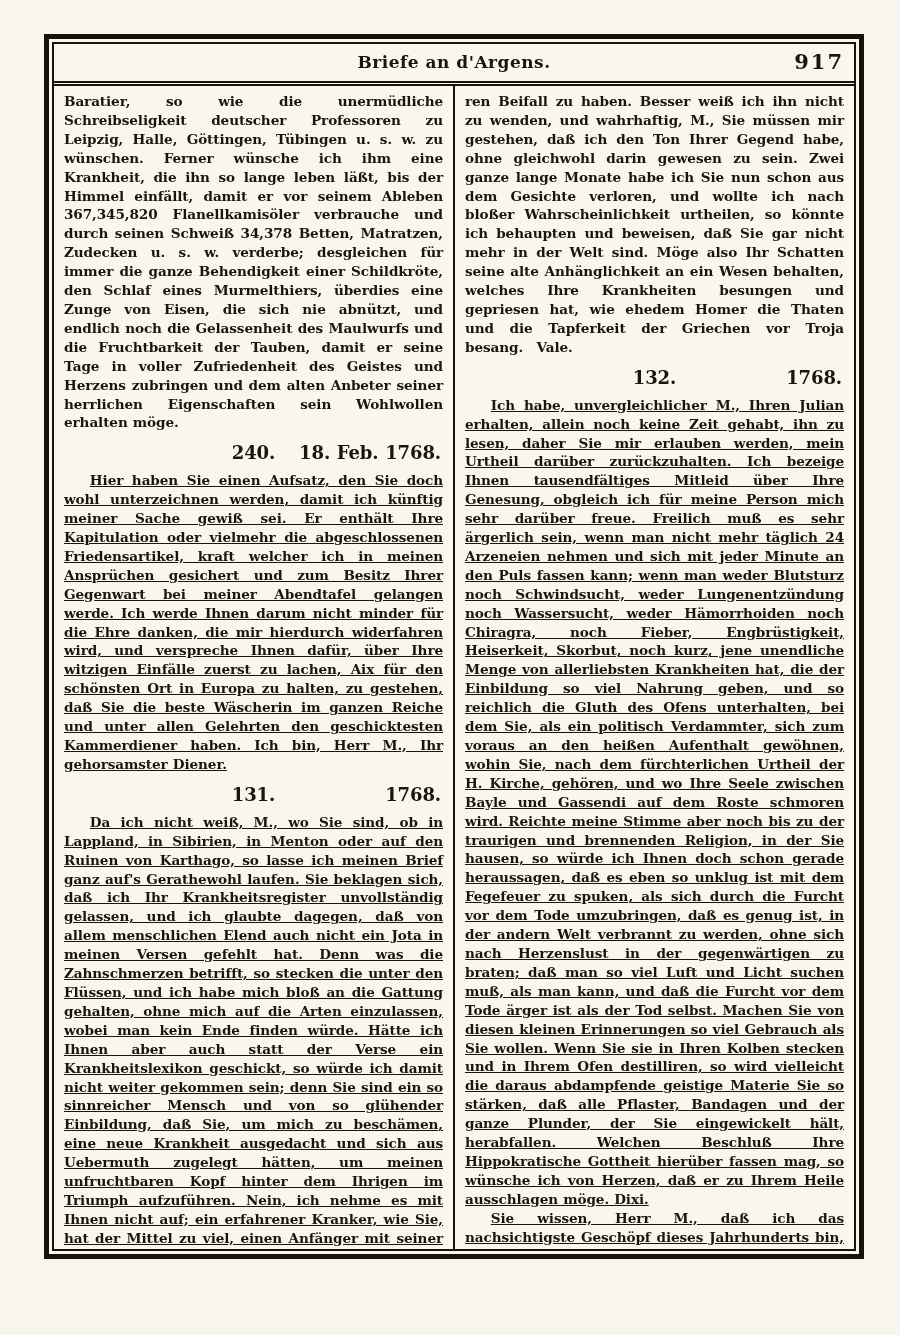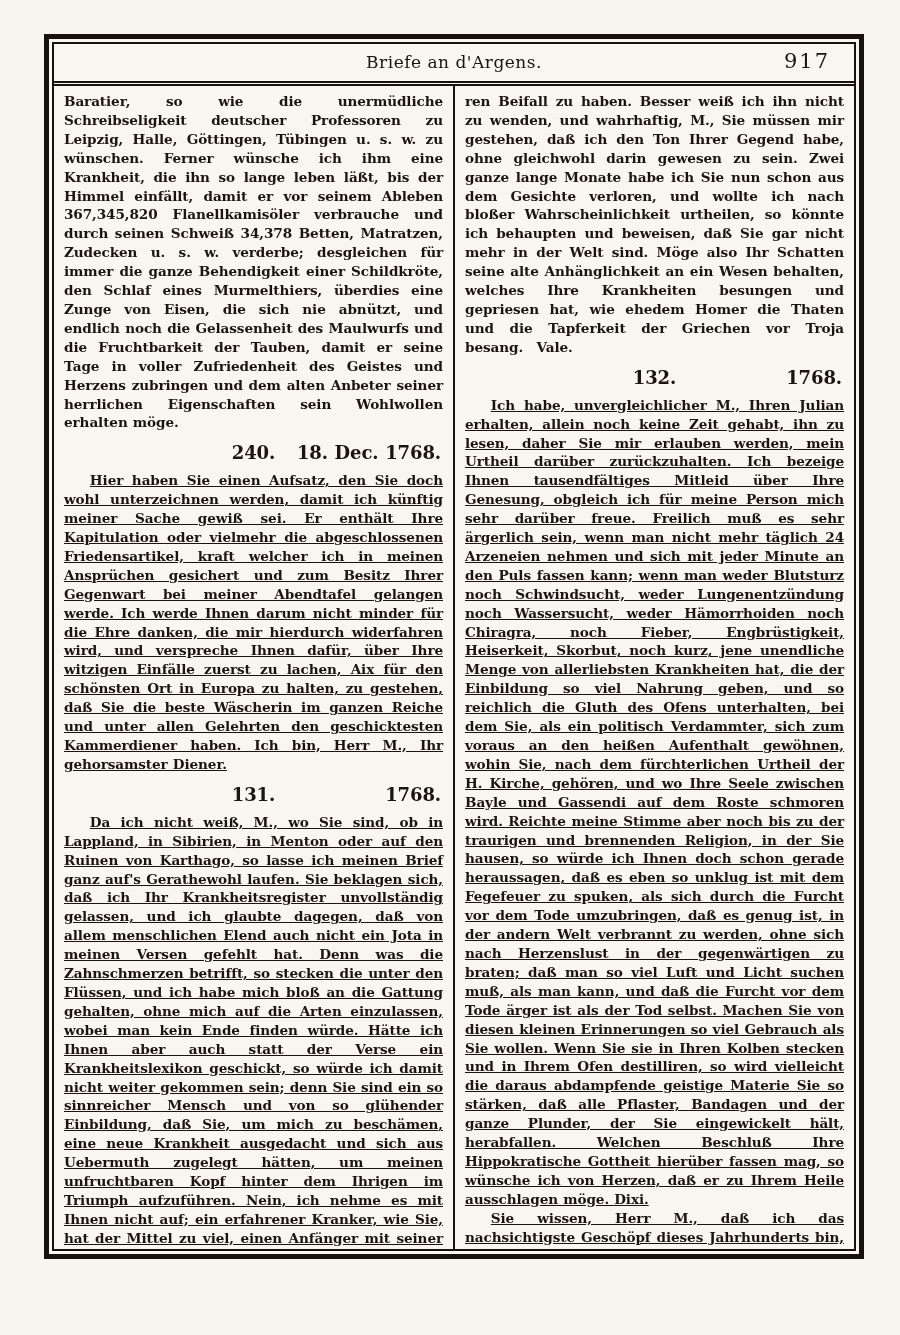--- a/index.html
+++ b/index.html
@@ -30,29 +30,29 @@
     position: relative;
     height: 42px;
     border-bottom: 5px double #17120b;
     box-sizing: border-box;
   }
   .running-title {
     position: absolute;
     left: 0; right: 0;
     top: 8px;
     text-align: center;
-    font-weight: normal;
+    font-weight: bold;
     font-size: 17px;
     letter-spacing: 0.5px;
   }
   .page-number {
     position: absolute;
-    right: 24px;
+    right: 10px;
     top: 5px;
-    font-weight: normal;
+    font-weight: bold;
     font-size: 21px;
     letter-spacing: 2px;
   }
   .columns {
     display: flex;
     height: calc(100% - 42px);
     box-sizing: border-box;
   }
   .col {
     flex: 1 1 0;
@@ -103,21 +103,21 @@
       <span class="page-number">917</span>
     </div>
 
     <div class="columns">
 
       <div class="col">
         <p class="block">Baratier, so wie die unermüdliche Schreibseligkeit deutscher Professoren zu Leipzig, Halle, Göttingen, Tübingen u. s. w. zu wünschen. Ferner wünsche ich ihm eine Krankheit, die ihn so lange leben läßt, bis der Himmel einfällt, damit er vor seinem Ableben 367,345,820 Flanellkamisöler verbrauche und durch seinen Schweiß 34,378 Betten, Matratzen, Zudecken u. s. w. verderbe; desgleichen für immer die ganze Behendigkeit einer Schildkröte, den Schlaf eines Murmelthiers, überdies eine Zunge von Eisen, die sich nie abnützt, und endlich noch die Gelassenheit des Maulwurfs und die Fruchtbarkeit der Tauben, damit er seine Tage in voller Zufriedenheit des Geistes und Herzens zubringen und dem alten Anbeter seiner herrlichen Eigenschaften sein Wohlwollen erhalten möge.</p>
 
         <div class="heading">
           <span class="num">240.</span>
-          <span class="date">18. Dec. 1768.</span>
+          <span class="date">18. Feb. 1768.</span>
         </div>
 
         <p class="block indent">Hier haben Sie einen Aufsatz, den Sie doch wohl unterzeichnen werden, damit ich künftig meiner Sache gewiß sei. Er enthält Ihre Kapitulation oder vielmehr die abgeschlossenen Friedensartikel, kraft welcher ich in meinen Ansprüchen gesichert und zum Besitz Ihrer Gegenwart bei meiner Abendtafel gelangen werde. Ich werde Ihnen darum nicht minder für die Ehre danken, die mir hierdurch widerfahren wird, und verspreche Ihnen dafür, über Ihre witzigen Einfälle zuerst zu lachen, Aix für den schönsten Ort in Europa zu halten, zu gestehen, daß Sie die beste Wäscherin im ganzen Reiche und unter allen Gelehrten den geschicktesten Kammerdiener haben. Ich bin, Herr M., Ihr gehorsamster Diener.</p>
 
         <div class="heading">
           <span class="num">131.</span>
           <span class="date">1768.</span>
         </div>
 
         <p class="block indent">Da ich nicht weiß, M., wo Sie sind, ob in Lappland, in Sibirien, in Menton oder auf den Ruinen von Karthago, so lasse ich meinen Brief ganz auf's Gerathewohl laufen. Sie beklagen sich, daß ich Ihr Krankheitsregister unvollständig gelassen, und ich glaubte dagegen, daß von allem menschlichen Elend auch nicht ein Jota in meinen Versen gefehlt hat. Denn was die Zahnschmerzen betrifft, so stecken die unter den Flüssen, und ich habe mich bloß an die Gattung gehalten, ohne mich auf die Arten einzulassen, wobei man kein Ende finden würde. Hätte ich Ihnen aber auch statt der Verse ein Krankheitslexikon geschickt, so würde ich damit nicht weiter gekommen sein; denn Sie sind ein so sinnreicher Mensch und von so glühender Einbildung, daß Sie, um mich zu beschämen, eine neue Krankheit ausgedacht und sich aus Uebermuth zugelegt hätten, um meinen unfruchtbaren Kopf hinter dem Ihrigen im Triumph aufzuführen. Nein, ich nehme es mit Ihnen nicht auf; ein erfahrener Kranker, wie Sie, hat der Mittel zu viel, einen Anfänger mit seiner deutschen, das heißt dürren und unfruchtbaren Einbildungskraft in die Enge zu treiben. Ich wünsche demnach, daß Ihre Uebel unablässig einander folgen mögen, damit Sie die Glückseligkeit, krank zu sein, in vollen Zügen genießen, Ihre Freunde alle 14 Tage einmal für Ihr Leben zittern und Sie selbst doch nie mit Tode abgehen mögen. Vielleicht nehmen Sie dies kleine Kompliment nicht ungeneigt und mit der Ueberzeugung auf, wie sehr mein Styl sich beeifert, Ih-</p>

